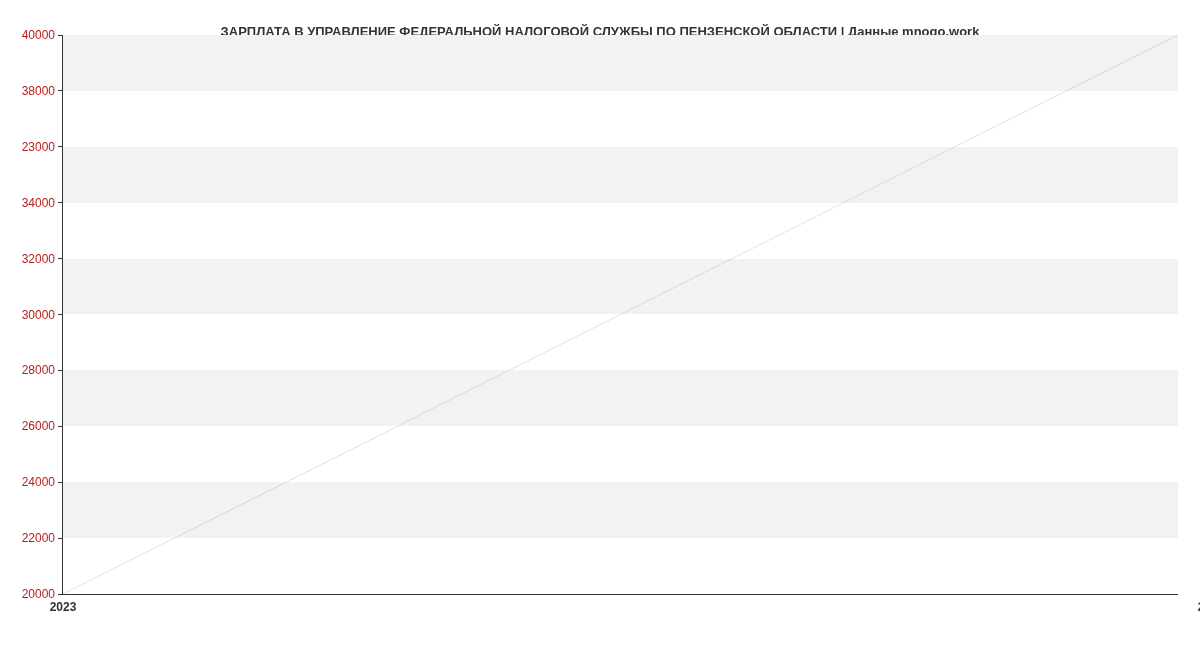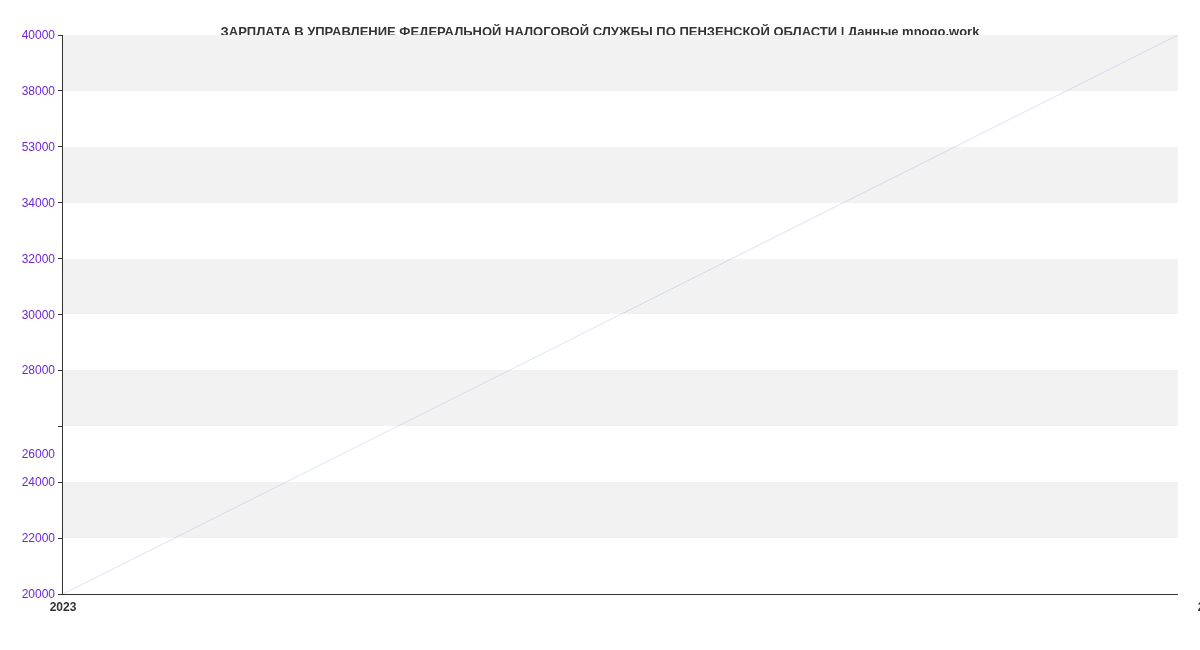--- a/index.html
+++ b/index.html
@@ -45,21 +45,21 @@
       left: 0;
       width: 5px;
       height: 1px;
       background: #333;
     }
     .y-label {
       position: absolute;
       right: 100%;
       margin-right: 8px;
       font-size: 12px;
-      color: #6d28d9;
+      color: #b91c1c;
       transform: translateY(-50%);
       white-space: nowrap;
     }
     .x-label {
       position: absolute;
       top: 100%;
       margin-top: 6px;
       font-size: 12px;
       color: #333;
       transform: translateX(-50%);
@@ -91,31 +91,31 @@
       <div class="grid-band" style="top: 20%; height: 10%; background: rgb(242, 242, 242);"></div>
       <div class="grid-band" style="top: 10%; height: 10%; background: rgb(255, 255, 255);"></div>
       <div class="grid-band" style="top: 0%; height: 10%; background: rgb(242, 242, 242);"></div>
       <div class="y-tick" style="top: calc(100% - 0.5px); left: -5px;"></div>
       <div class="y-label" style="top: 100%;">20000</div>
       <div class="y-tick" style="top: calc(90% - 0.5px); left: -5px;"></div>
       <div class="y-label" style="top: 90%;">22000</div>
       <div class="y-tick" style="top: calc(80% - 0.5px); left: -5px;"></div>
       <div class="y-label" style="top: 80%;">24000</div>
       <div class="y-tick" style="top: calc(70% - 0.5px); left: -5px;"></div>
-      <div class="y-label" style="top: 70%; margin-top: 28px;">26000</div>
+      <div class="y-label" style="top: 70%;">26000</div>
       <div class="y-tick" style="top: calc(60% - 0.5px); left: -5px;"></div>
       <div class="y-label" style="top: 60%;">28000</div>
       <div class="y-tick" style="top: calc(50% - 0.5px); left: -5px;"></div>
       <div class="y-label" style="top: 50%;">30000</div>
       <div class="y-tick" style="top: calc(40% - 0.5px); left: -5px;"></div>
       <div class="y-label" style="top: 40%;">32000</div>
       <div class="y-tick" style="top: calc(30% - 0.5px); left: -5px;"></div>
       <div class="y-label" style="top: 30%;">34000</div>
       <div class="y-tick" style="top: calc(20% - 0.5px); left: -5px;"></div>
-      <div class="y-label" style="top: 20%;">53000</div>
+      <div class="y-label" style="top: 20%;">23000</div>
       <div class="y-tick" style="top: calc(10% - 0.5px); left: -5px;"></div>
       <div class="y-label" style="top: 10%;">38000</div>
       <div class="y-tick" style="top: calc(0% - 0.5px); left: -5px;"></div>
       <div class="y-label" style="top: 0%;">40000</div>
       <div class="x-label" style="left: 0%;">2023</div>
       <div class="x-label" style="left: 100%; margin-left: 33px;">2024</div>
       <svg class="series-line" viewBox="0 0 100 100" preserveAspectRatio="none">
         <polyline points="0,100 100,0" fill="none" stroke="#6b93d6" stroke-width="0.25" vector-effect="non-scaling-stroke"></polyline>
       </svg>
     </div>

